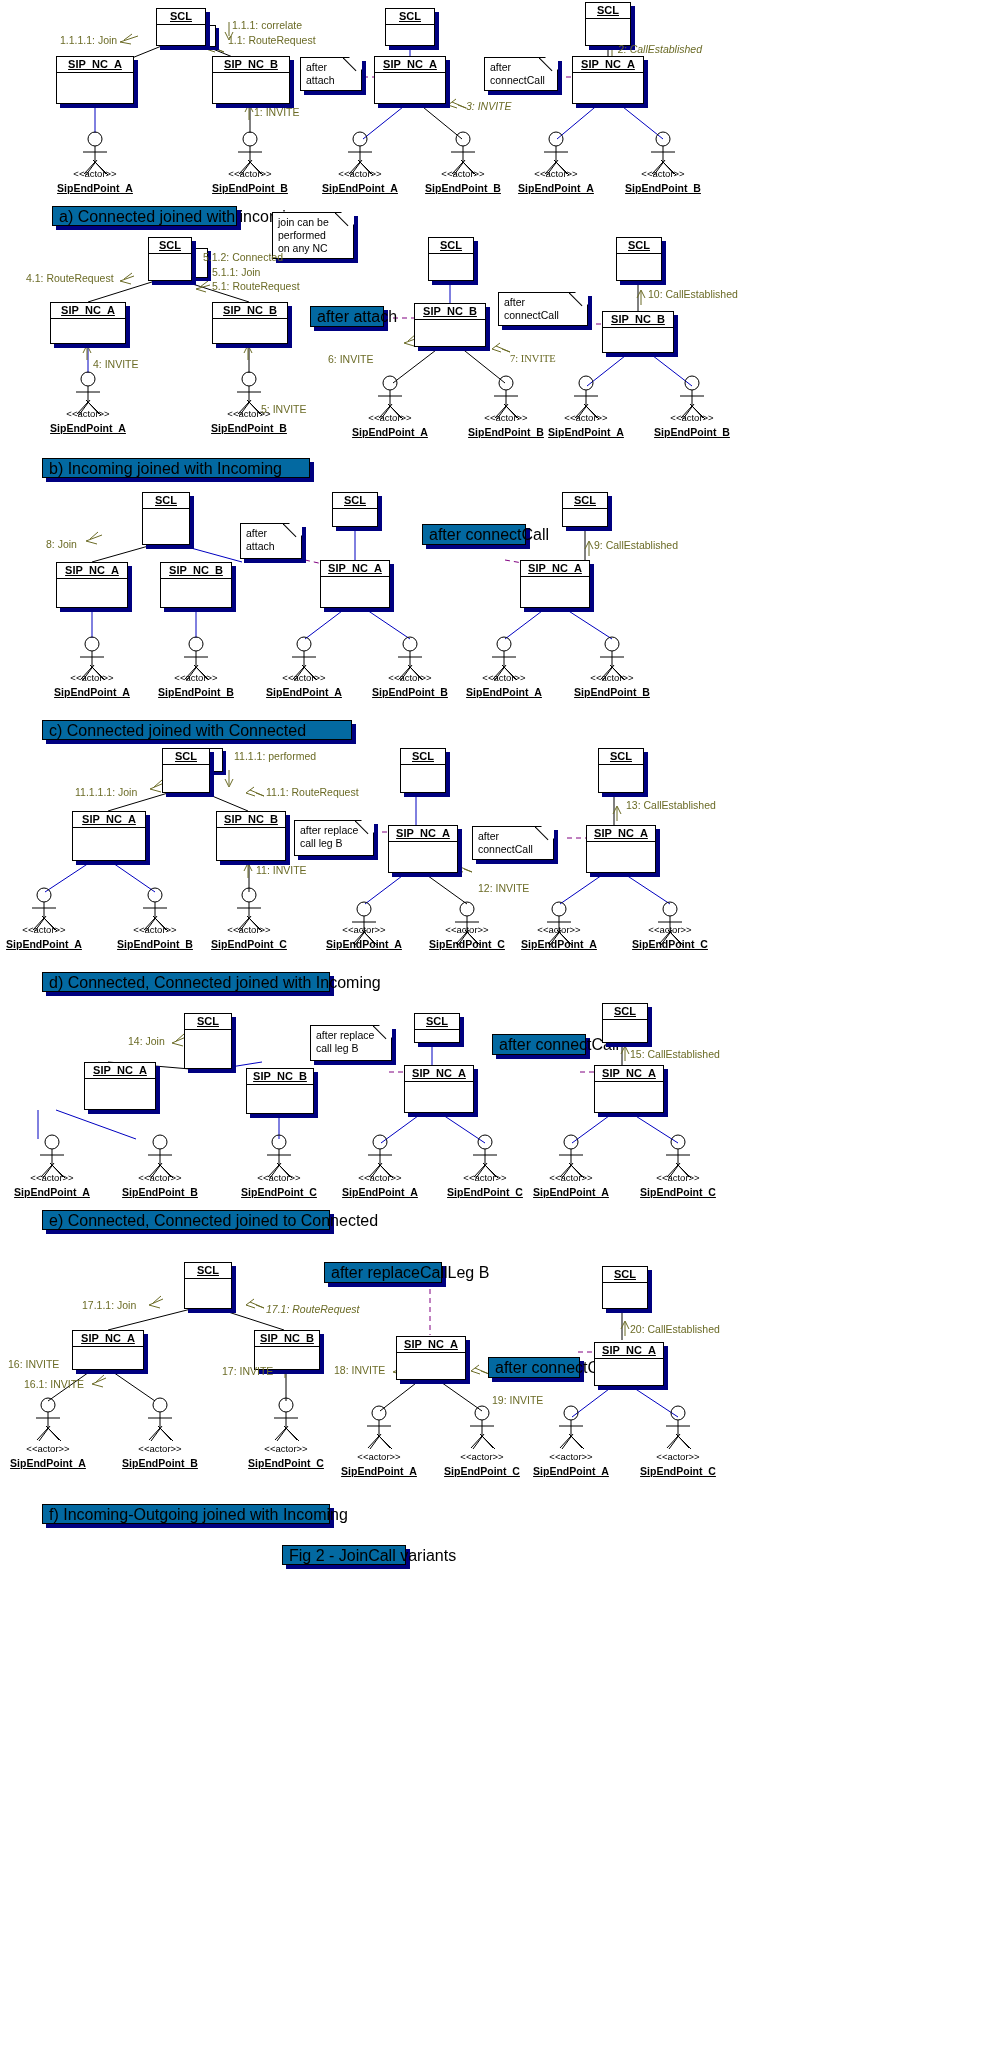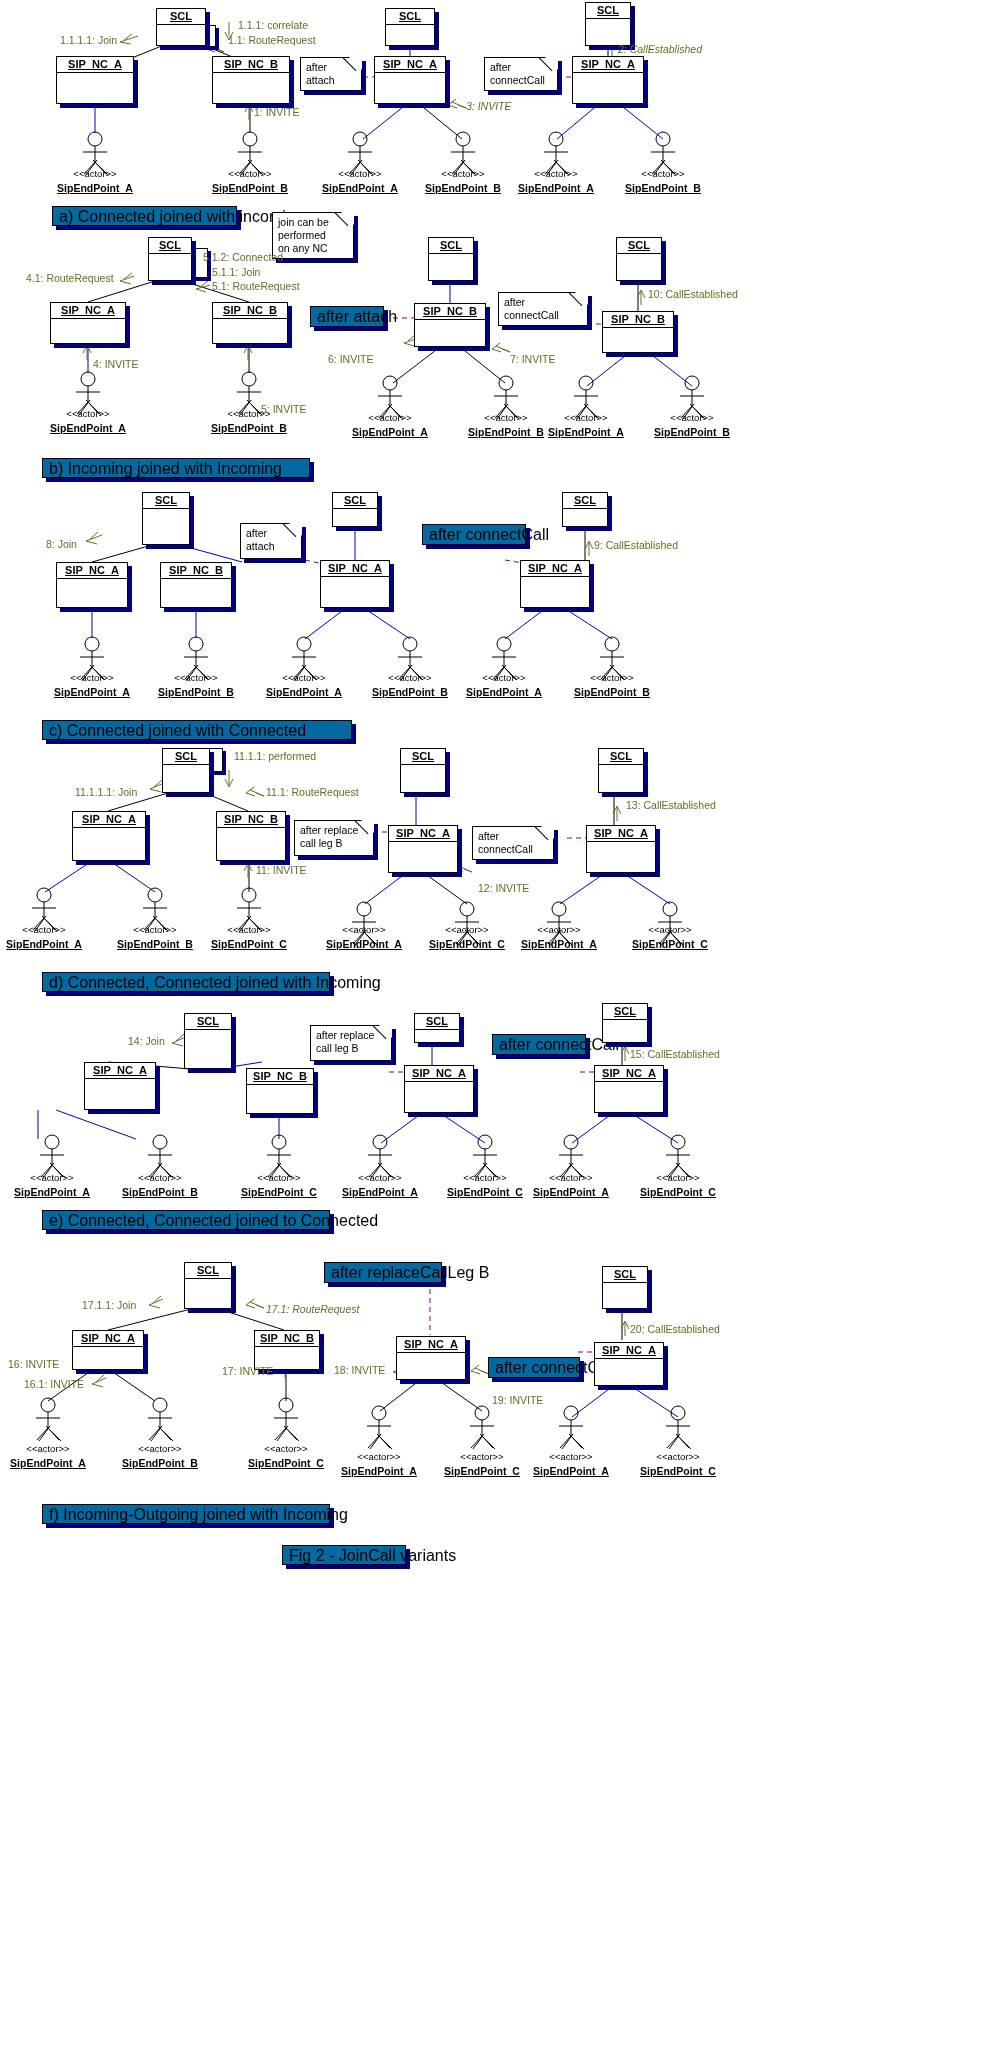--- a/index.html
+++ b/index.html
@@ -328,21 +328,21 @@
   <div class="box hdr" style="left:156px;top:8px;width:50px;height:38px;">
     <span class="title">SCL</span>
   </div>
   <div class="box hdr" style="left:56px;top:56px;width:78px;height:48px;">
     <span class="title">SIP_NC_A</span>
   </div>
   <div class="box hdr" style="left:212px;top:56px;width:78px;height:48px;">
     <span class="title">SIP_NC_B</span>
   </div>
 
-  <div class="msg" style="left:238px;top:19px;">1.1.1: correlate</div>
+  <div class="msg" style="left:232px;top:19px;">1.1.1: correlate</div>
   <div class="msg" style="left:60px;top:34px;">1.1.1.1: Join</div>
   <div class="msg" style="left:228px;top:34px;">1.1: RouteRequest</div>
   <div class="msg" style="left:254px;top:106px;">1: INVITE</div>
 
   <div class="note" style="left:300px;top:57px;width:62px;height:34px;">after
 attach<span class="foldtri"></span><span class="foldline"></span></div>
   <div class="box hdr" style="left:385px;top:8px;width:50px;height:38px;">
     <span class="title">SCL</span>
   </div>
   <div class="box hdr" style="left:374px;top:56px;width:72px;height:48px;">
@@ -398,21 +398,21 @@
   <div class="msg" style="left:261px;top:358px;margin-top:45px;">5: INVITE</div>
 
   <div class="caption" style="left:310px;top:306px;width:74px;height:21px;">after attach<span class="foldtri"></span><span class="foldline"></span></div>
   <div class="box hdr" style="left:428px;top:237px;width:46px;height:44px;">
     <span class="title">SCL</span>
   </div>
   <div class="box hdr" style="left:414px;top:303px;width:72px;height:44px;">
     <span class="title">SIP_NC_B</span>
   </div>
   <div class="msg" style="left:328px;top:353px;">6: INVITE</div>
-  <div class="msg" style="left:510px;top:353px;">7: INVITE</div>
+  <div class="msg" style="left:510px;top:353px;font-family:Liberation Serif, serif;">7: INVITE</div>
 
   <div class="note" style="left:498px;top:292px;width:90px;height:34px;">after
 connectCall<span class="foldtri"></span><span class="foldline"></span></div>
   <div class="box hdr" style="left:616px;top:237px;width:46px;height:44px;">
     <span class="title">SCL</span>
   </div>
   <div class="box hdr" style="left:602px;top:311px;width:72px;height:42px;">
     <span class="title">SIP_NC_B</span>
   </div>
   <div class="msg" style="left:648px;top:288px;">10: CallEstablished</div>

